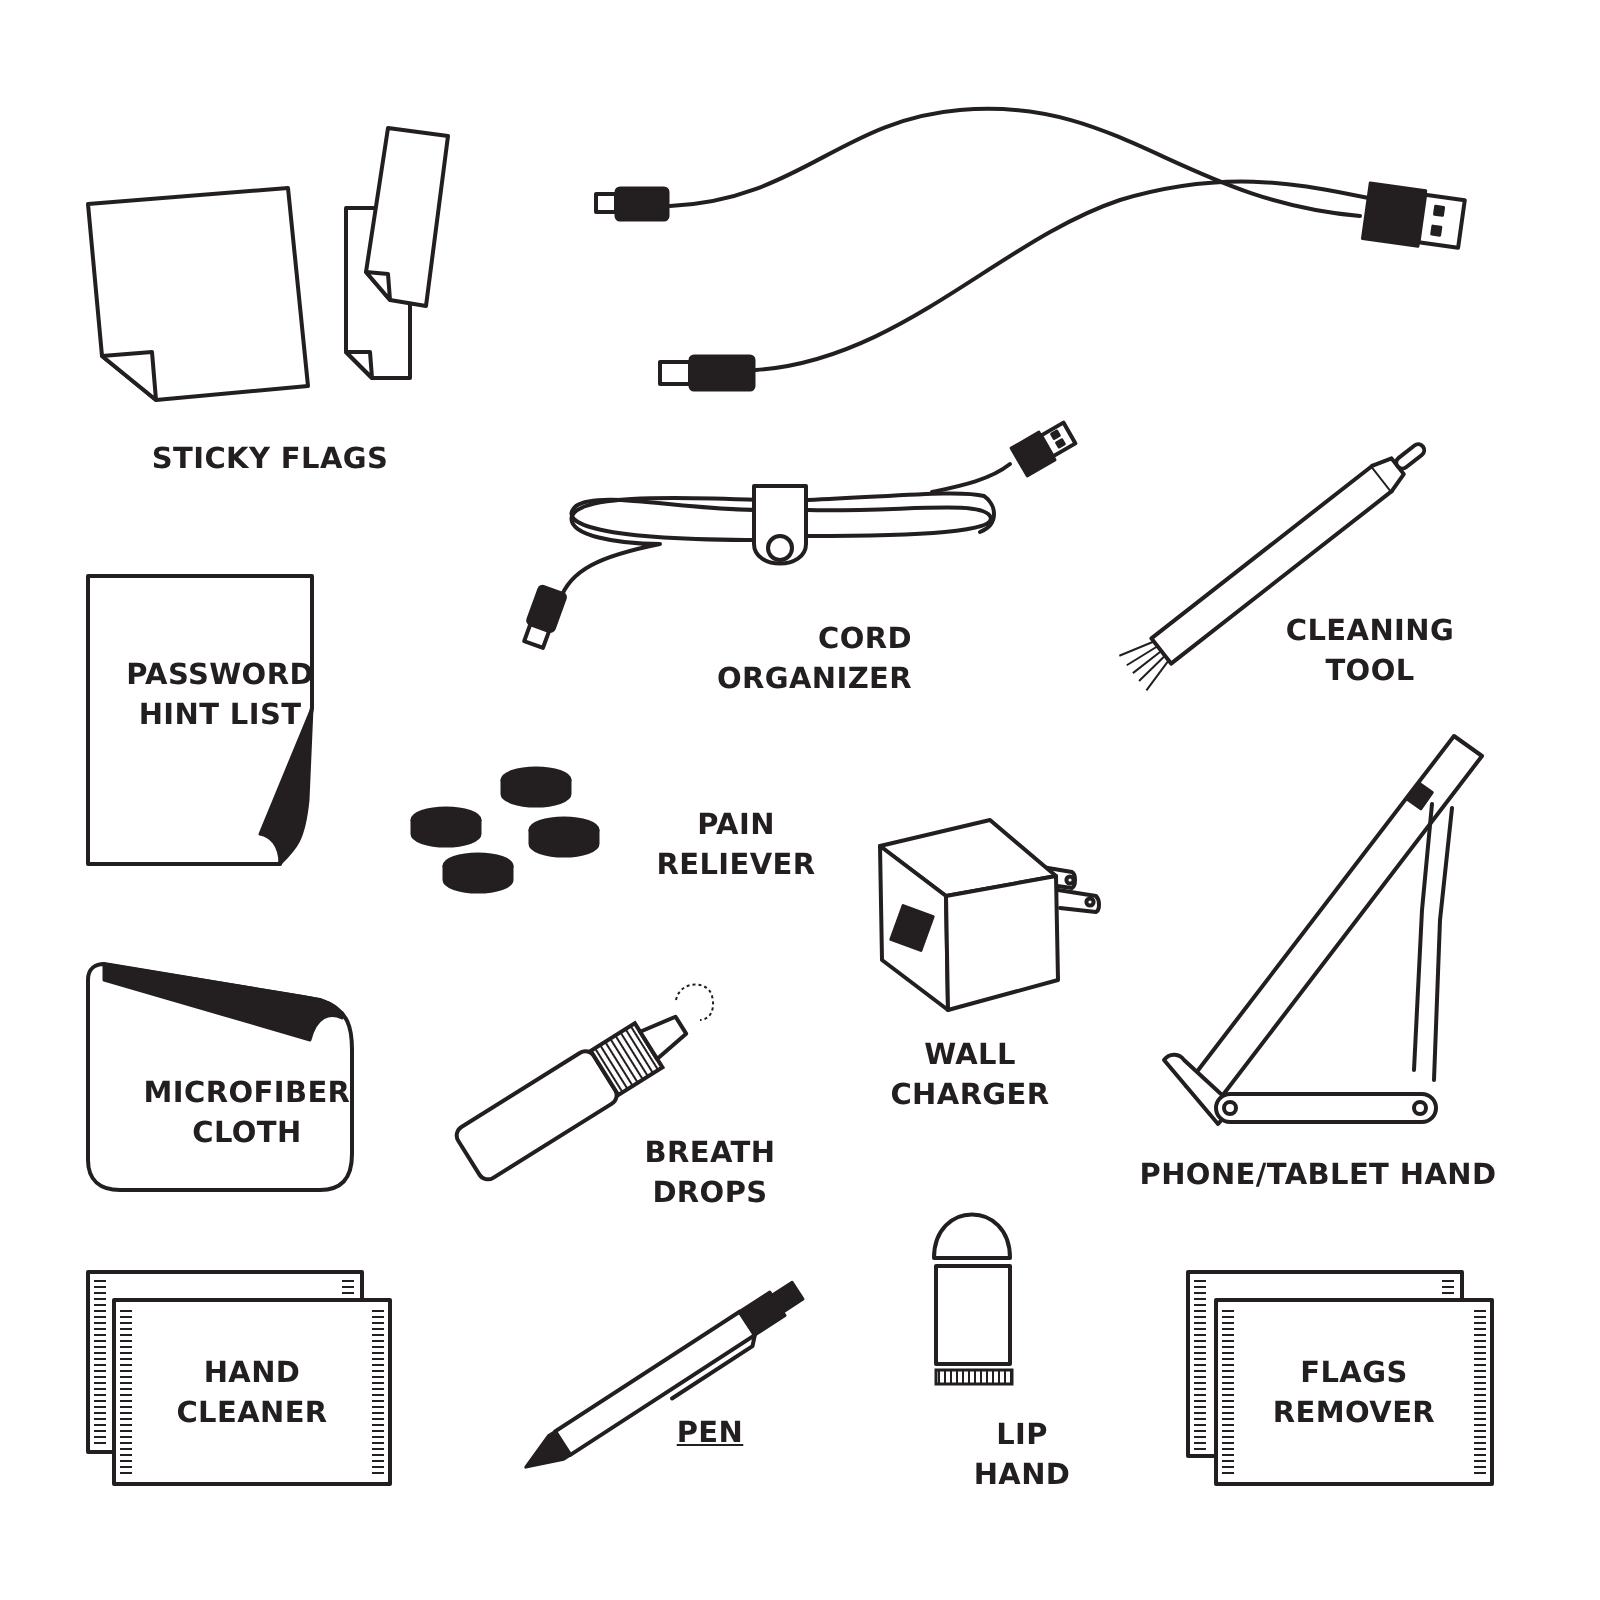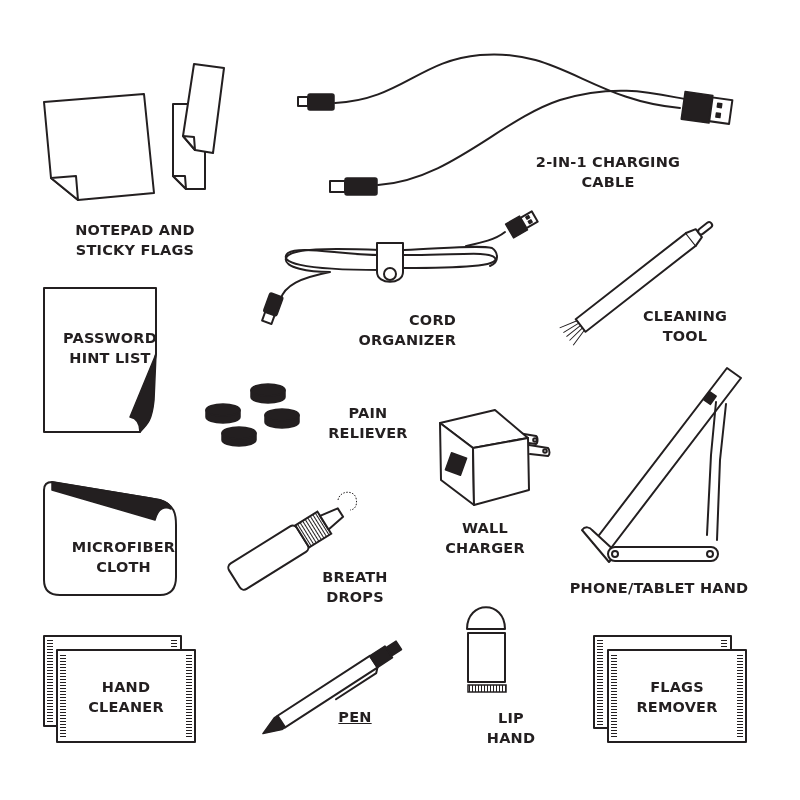--- a/index.html
+++ b/index.html
@@ -180,26 +180,21 @@
     <rect x="597" y="639" width="6" height="86" fill="url(#hatchV)"></rect>
     <rect x="721" y="639" width="6" height="12" fill="url(#hatchV)"></rect>
     <rect class="sw" x="608" y="650" width="138" height="92" stroke-width="1.5"></rect>
     <rect x="611" y="653" width="6" height="86" fill="url(#hatchV)"></rect>
     <rect x="737" y="653" width="6" height="86" fill="url(#hatchV)"></rect>
   </g>
 </svg>
 
 
 <div class="lbl" style="left:60px; top:220px; width:150px;">
-  <span>NOTEPAD AND</span>
   <span>STICKY FLAGS</span>
-</div>
-<div class="lbl" style="left:528px; top:152px; width:160px;">
-  <span>2-IN-1 CHARGING</span>
-  <span>CABLE</span>
 </div>
 <div class="lbl" style="left:346px; top:310px; width:110px;text-align:right;">
   <span>CORD</span>
   <span>ORGANIZER</span>
 </div>
 <div class="lbl" style="left:630px; top:306px; width:110px;">
   <span>CLEANING</span>
   <span>TOOL</span>
 </div>
 <div class="lbl" style="left:44px; top:328px; width:132px;">

